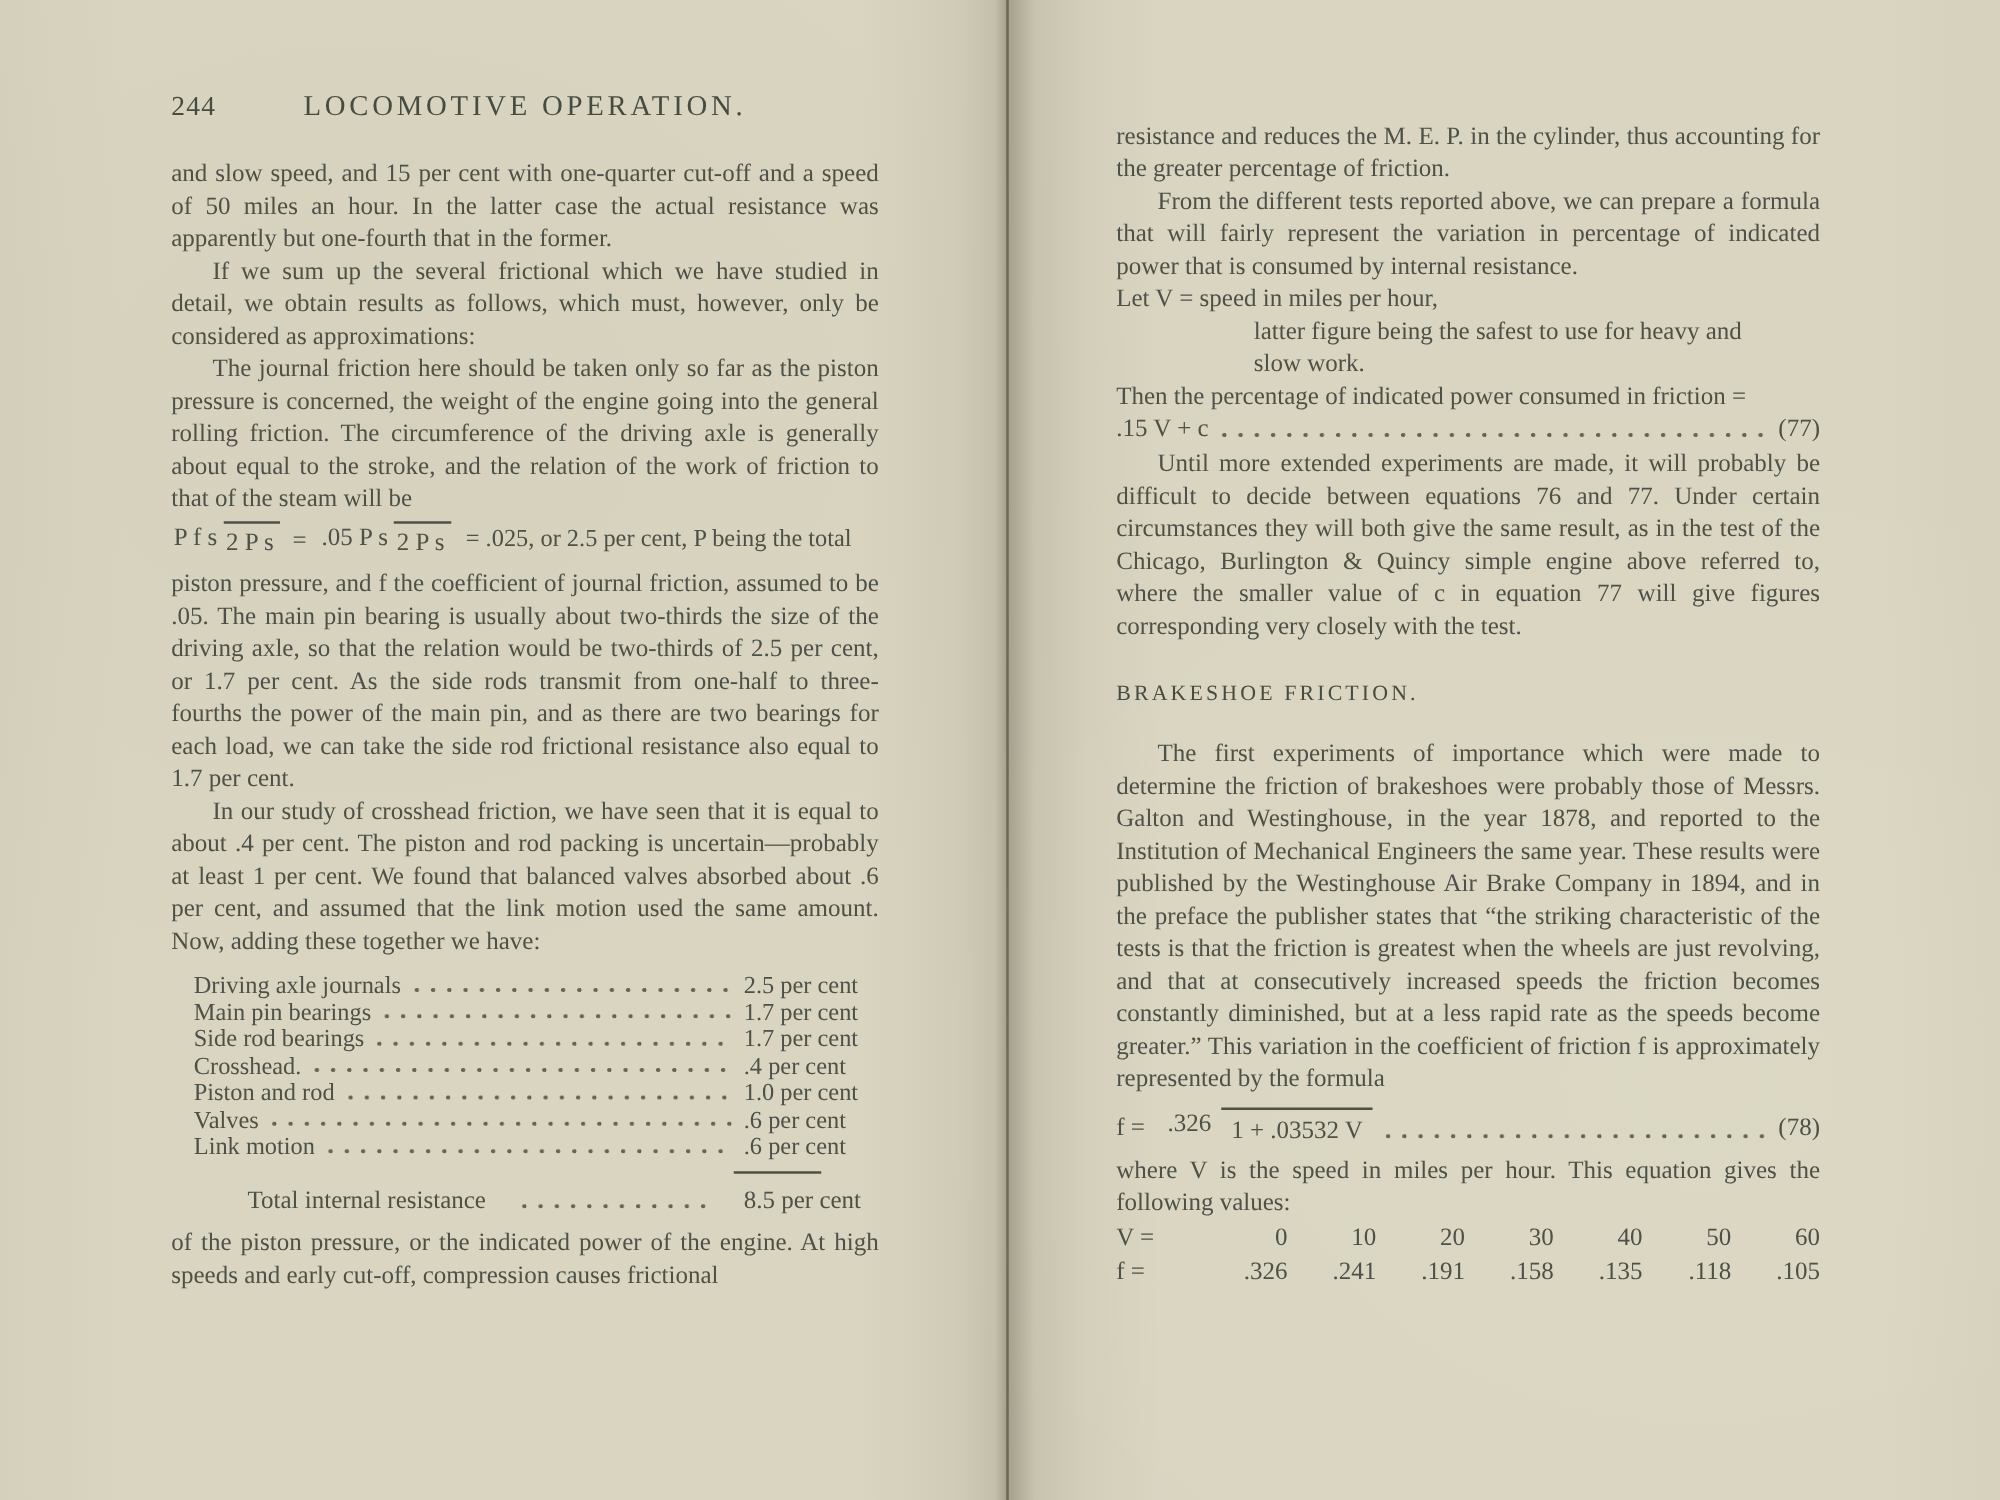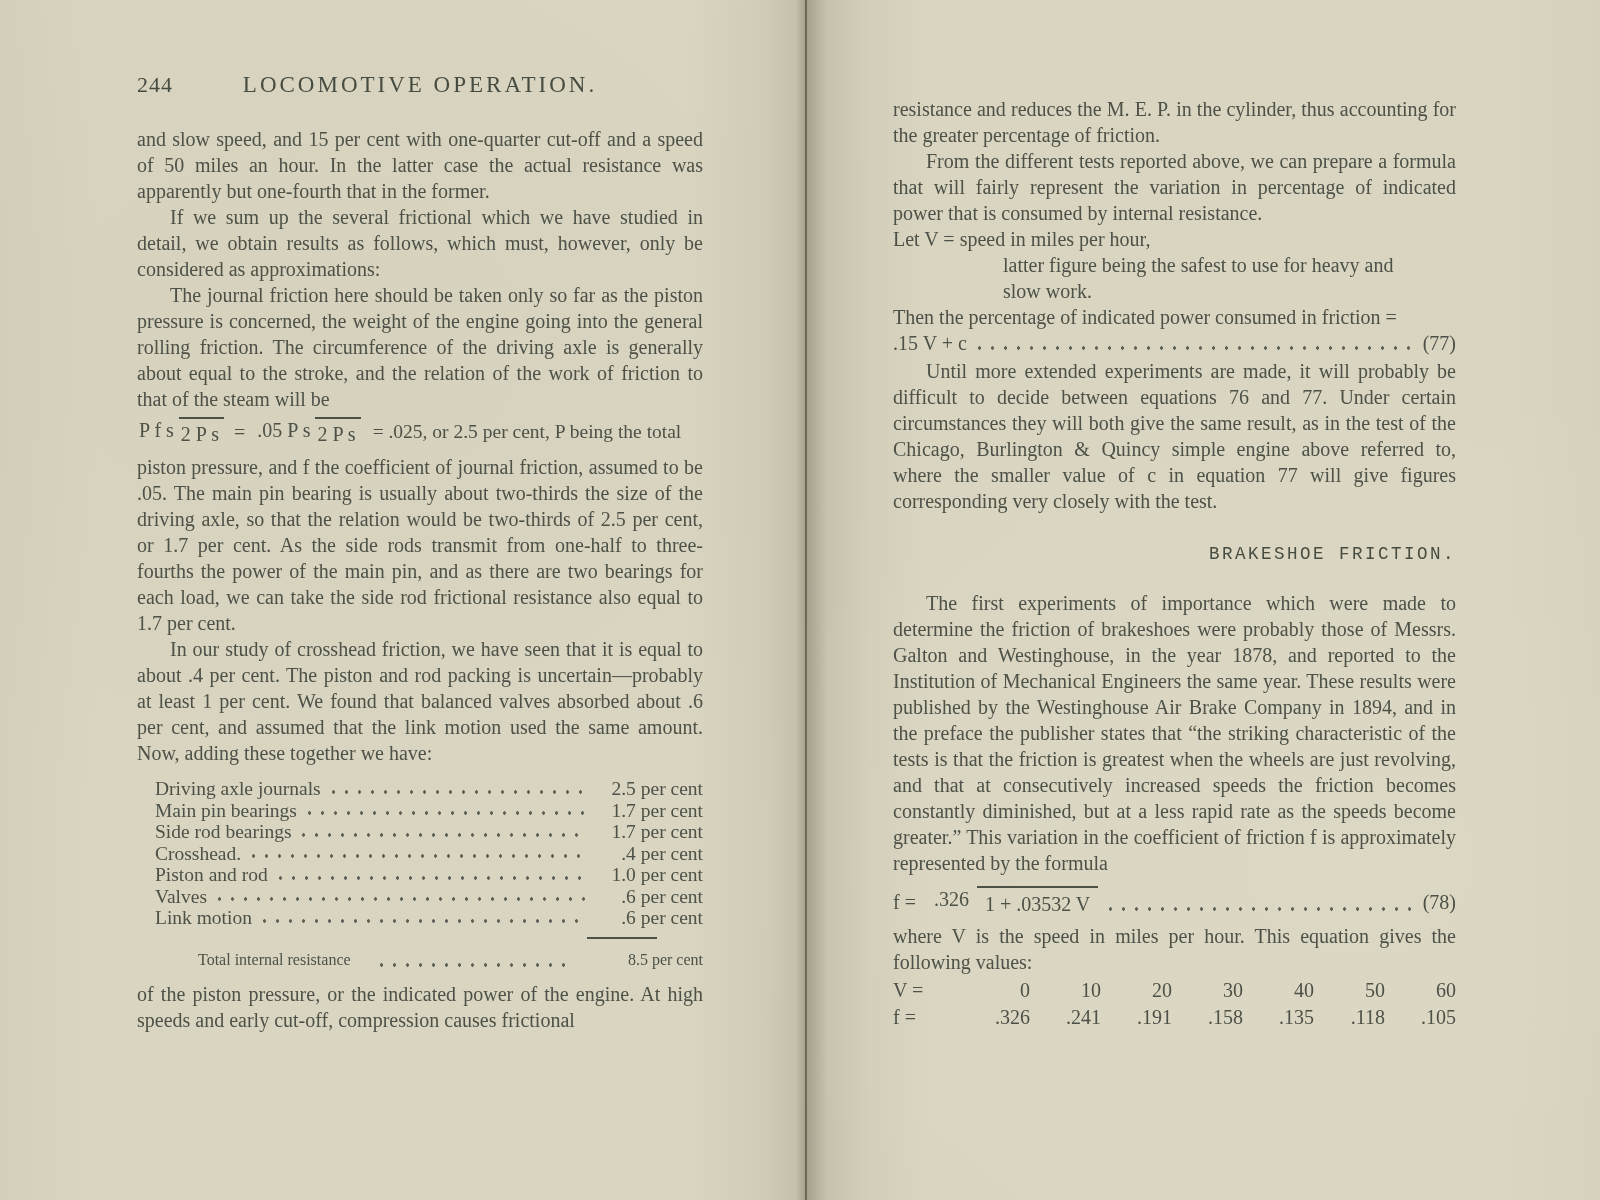--- a/index.html
+++ b/index.html
@@ -57,40 +57,40 @@
   .frac-rest{margin-left:12px;white-space:nowrap;font-size:19.5px;}
 
   
   .leader{
     flex:1;height:6px;align-self:flex-end;margin:0 8px 5px 10px;
     background-image:radial-gradient(circle at 2.5px 3px, rgba(77,81,71,0.85) 1.5px, rgba(0,0,0,0) 1.9px);
     background-size:13px 6px;background-repeat:repeat-x;background-position:left bottom;
   }
   .res-table{margin:12px 0 4px 0;}
   .trow{display:flex;line-height:21.5px;font-size:19.5px;margin-left:18px;}
-  .trow .tvalue{white-space:nowrap;text-align:right;min-width:108px;}
+  .trow .tvalue{white-space:nowrap;min-width:108px;}
   .trow .tlabel{white-space:nowrap;}
   .sum-rule{width:70px;border-top:2px solid #4d5147;margin:8px 46px 8px auto;}
-  .trow.total{line-height:26px;font-size:16px;margin-bottom:8px;gap:18px;}
+  .trow.total{line-height:26px;font-size:20px;margin-bottom:8px;gap:18px;}
   .trow.total .tlabel{padding-left:43px;}
 
   
   .line{text-align:left;}
   .c-indent1{padding-left:57px;}
   .c-indent2{padding-left:110px;}
   .eq-line{display:flex;align-items:center;margin:2px 0;}
   .eq-line .eq-lhs{white-space:nowrap;}
   .eq77{margin:0 0 2px 0;}
   .eq78{margin:10px 0 6px 0;}
   .eq78 .frac{margin-left:10px;}
   .eq78 .frac .num{text-align:center;padding:0 8px 3px 8px;}
   .eq78 .frac .den{padding:3px 8px 0 8px;}
   .section-heading{
-    margin:27px 0 23px 0;text-align:right;font-weight:normal;
-    font-size:17.5px;letter-spacing:2.5px;color:#474c41;font-family:Liberation Mono, monospace;
+    margin:27px 0 23px 0;text-align:left;font-weight:normal;
+    font-size:17.5px;letter-spacing:2.5px;color:#474c41;
   }
   .vals{margin-top:2px;}
   .vrow{display:grid;grid-template-columns:66px repeat(7,1fr);line-height:27px;}
   .vrow .vcell{text-align:right;}
   .vrow .vlabel{text-align:left;}
 </style>
 </head>
 <body>
 
 <div class="spread">

